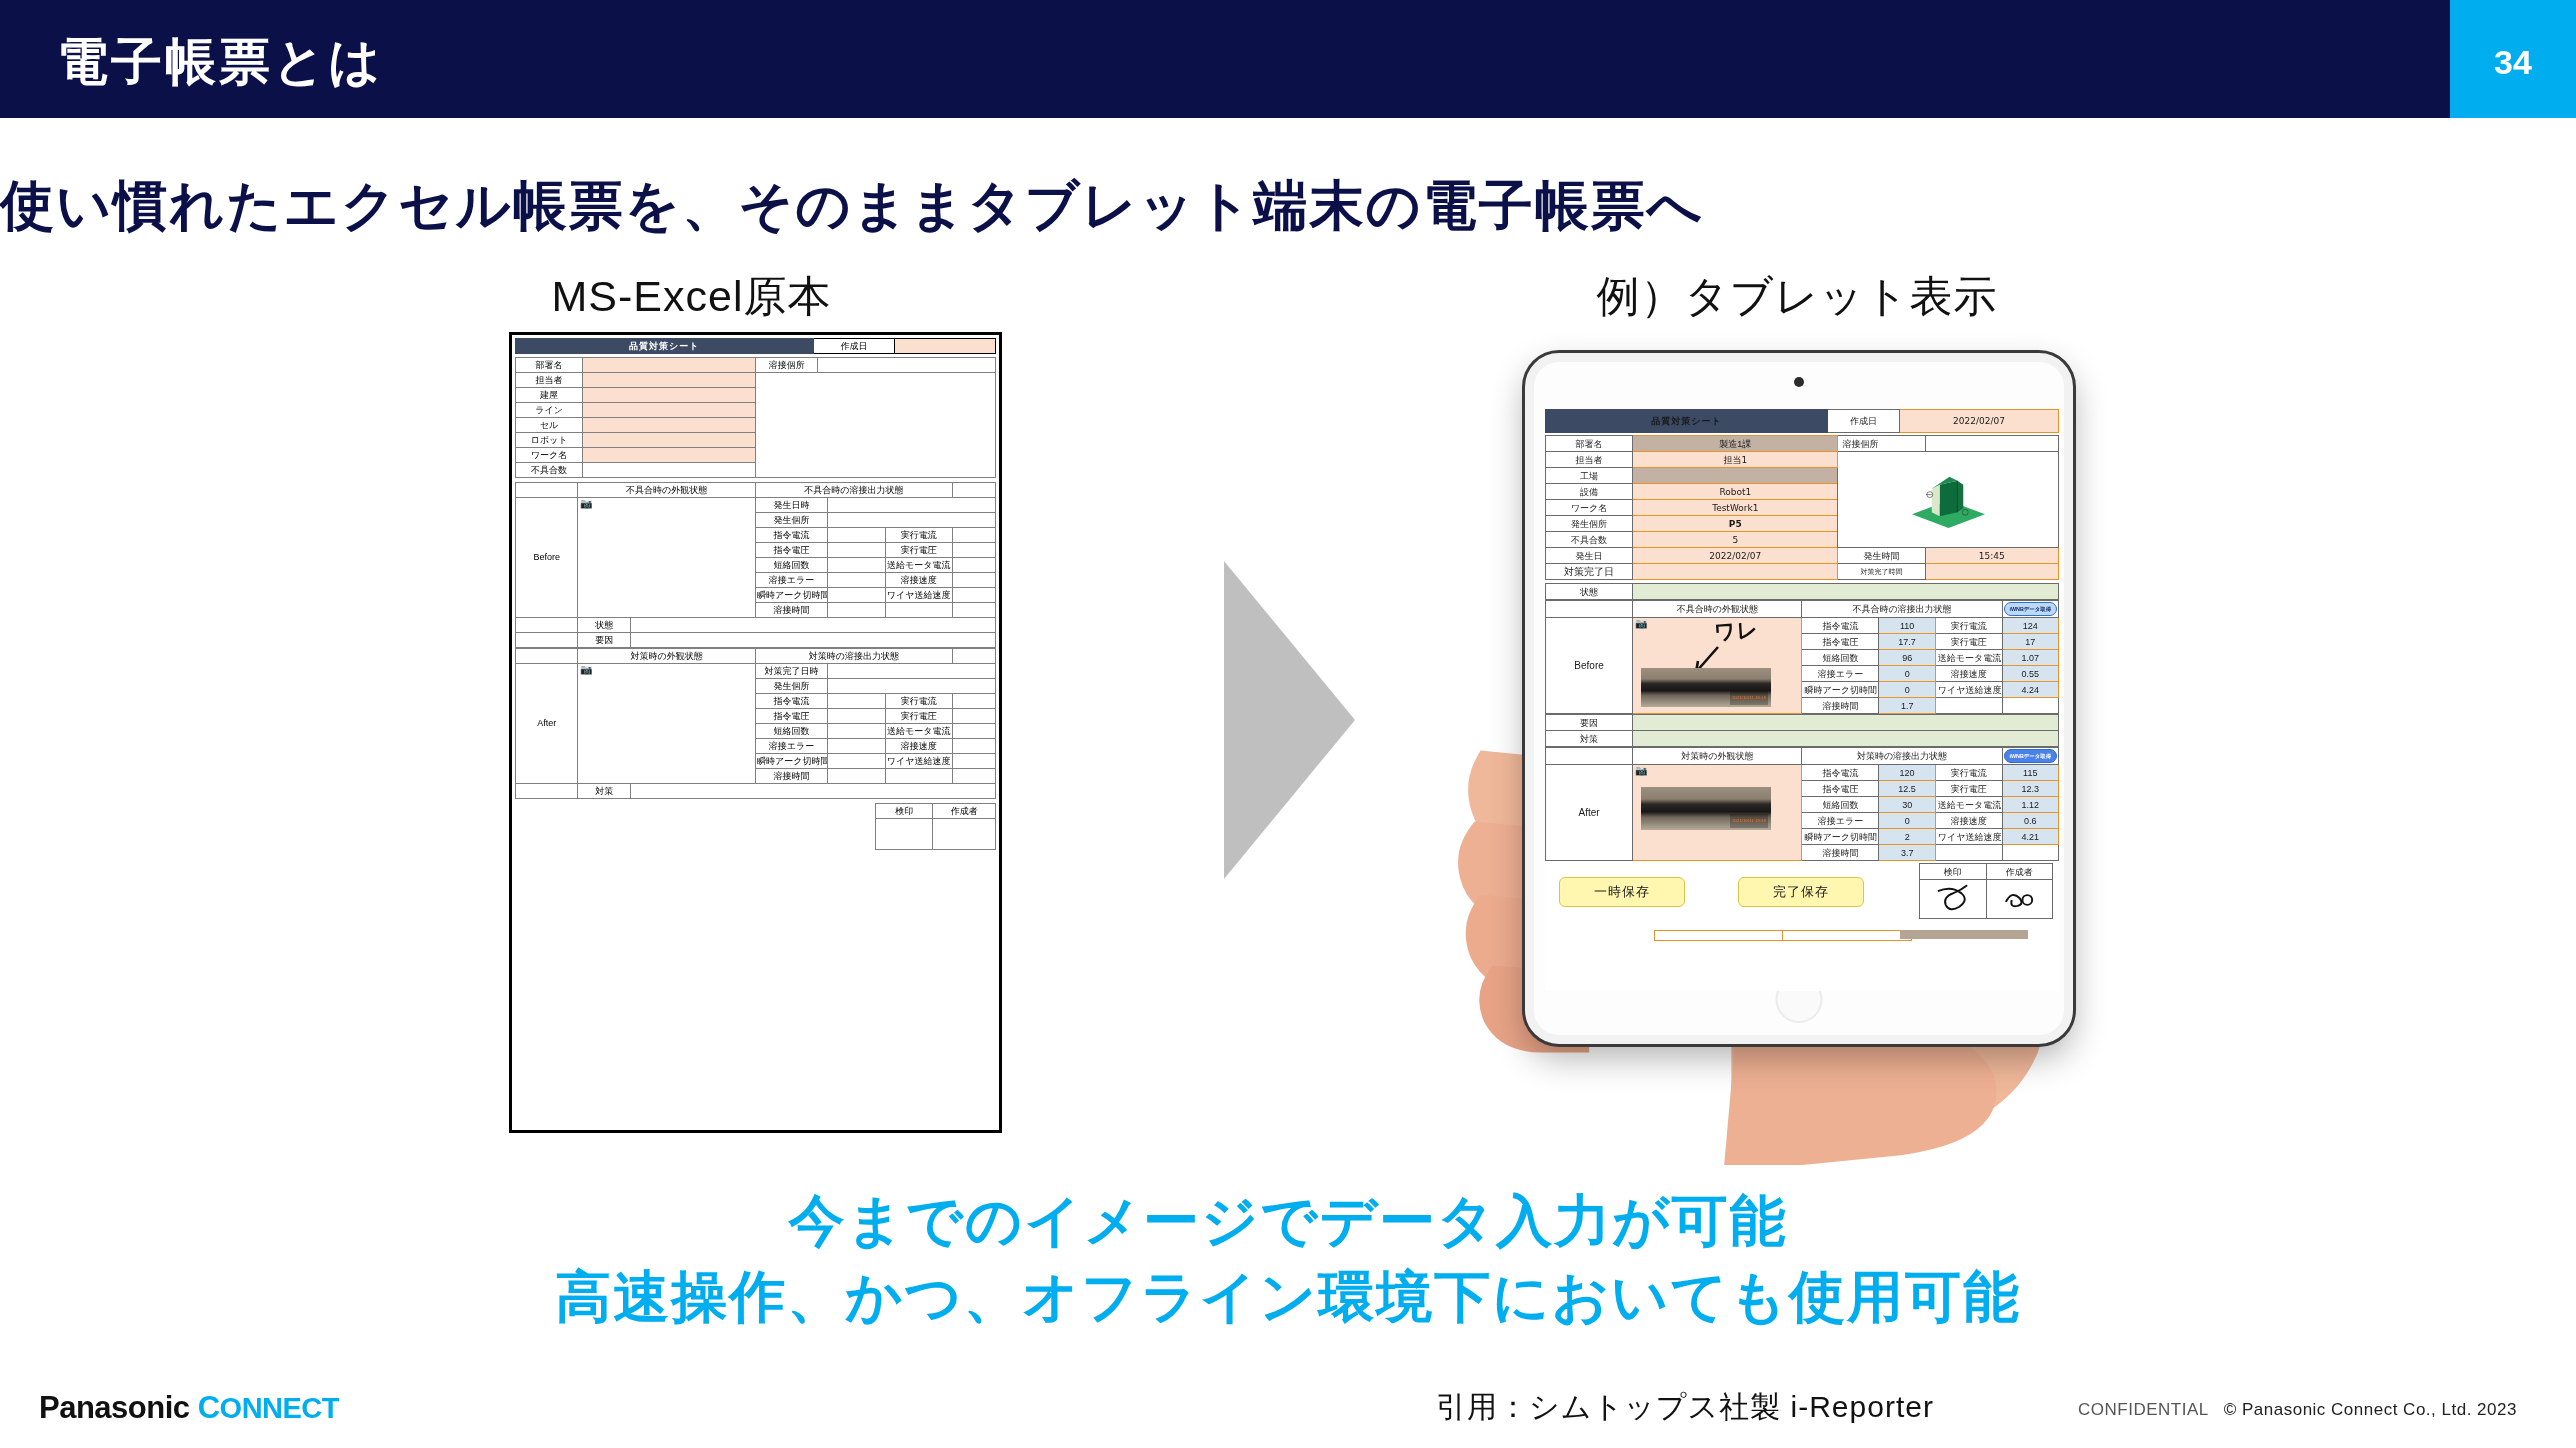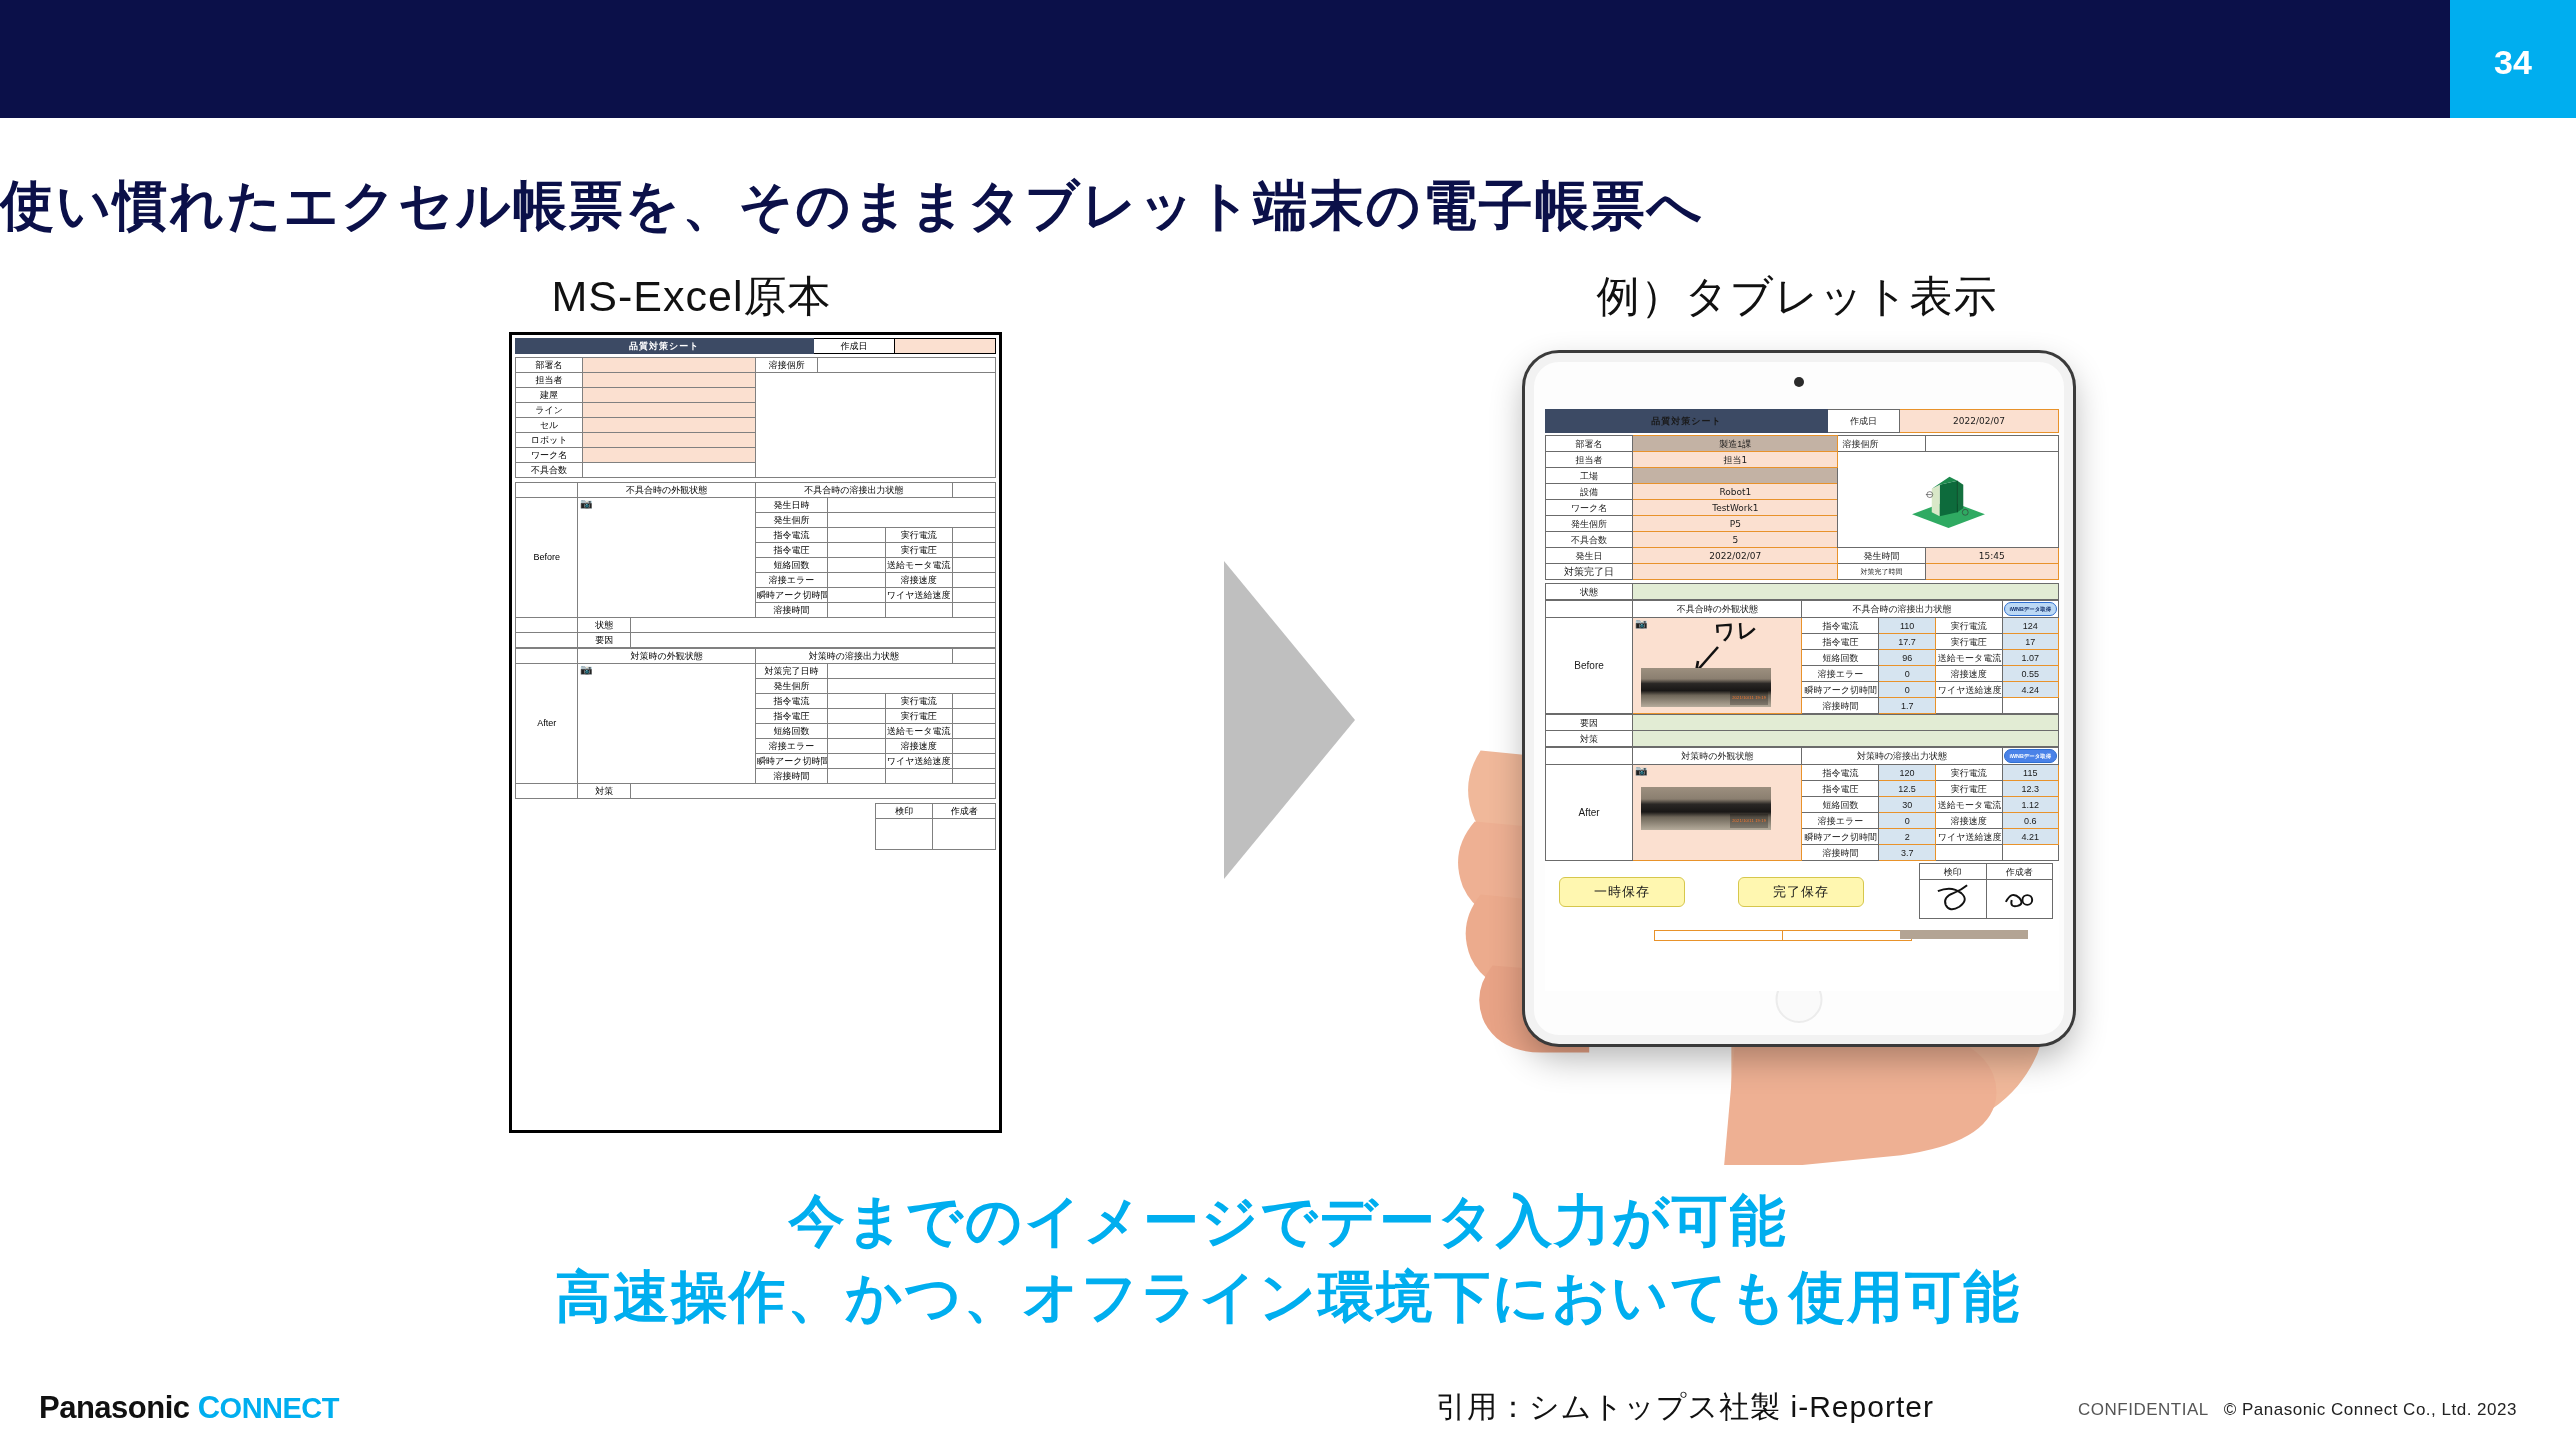--- a/index.html
+++ b/index.html
@@ -178,20 +178,21 @@
   .conf{
     position:absolute;left:2078px;top:1400px;font-size:17px;color:#555;
     letter-spacing:0.5px;white-space:nowrap;
   }
   .conf .cp{color:#222;}
 </style>
 </head>
 <body>
 
 <div class="slide-header">
+  <div class="slide-title">電子帳票とは</div>
   <div class="page-chip">
     <div class="page-num">34</div>
   </div>
 </div>
 
 <div class="headline">使い慣れたエクセル帳票を、そのままタブレット端末の電子帳票へ</div>
 <div class="caption-left">MS-Excel原本</div>
 <div class="caption-right">例）タブレット表示</div>
 
 <div class="arrow"></div>
@@ -522,21 +523,21 @@
       <tr>
         <td class="tlab">設備</td>
         <td class="tval">Robot1</td>
       </tr>
       <tr>
         <td class="tlab">ワーク名</td>
         <td class="tval">TestWork1</td>
       </tr>
       <tr>
         <td class="tlab">発生個所</td>
-        <td class="tval" style="font-weight:normal">P5</td>
+        <td class="tval" style="font-weight:bold">P5</td>
       </tr>
       <tr>
         <td class="tlab">不具合数</td>
         <td class="tval">5</td>
       </tr>
       <tr>
         <td class="tlab">発生日</td>
         <td class="tval">2022/02/07</td>
         <td class="tlab">発生時間</td>
         <td class="tval">15:45</td>

